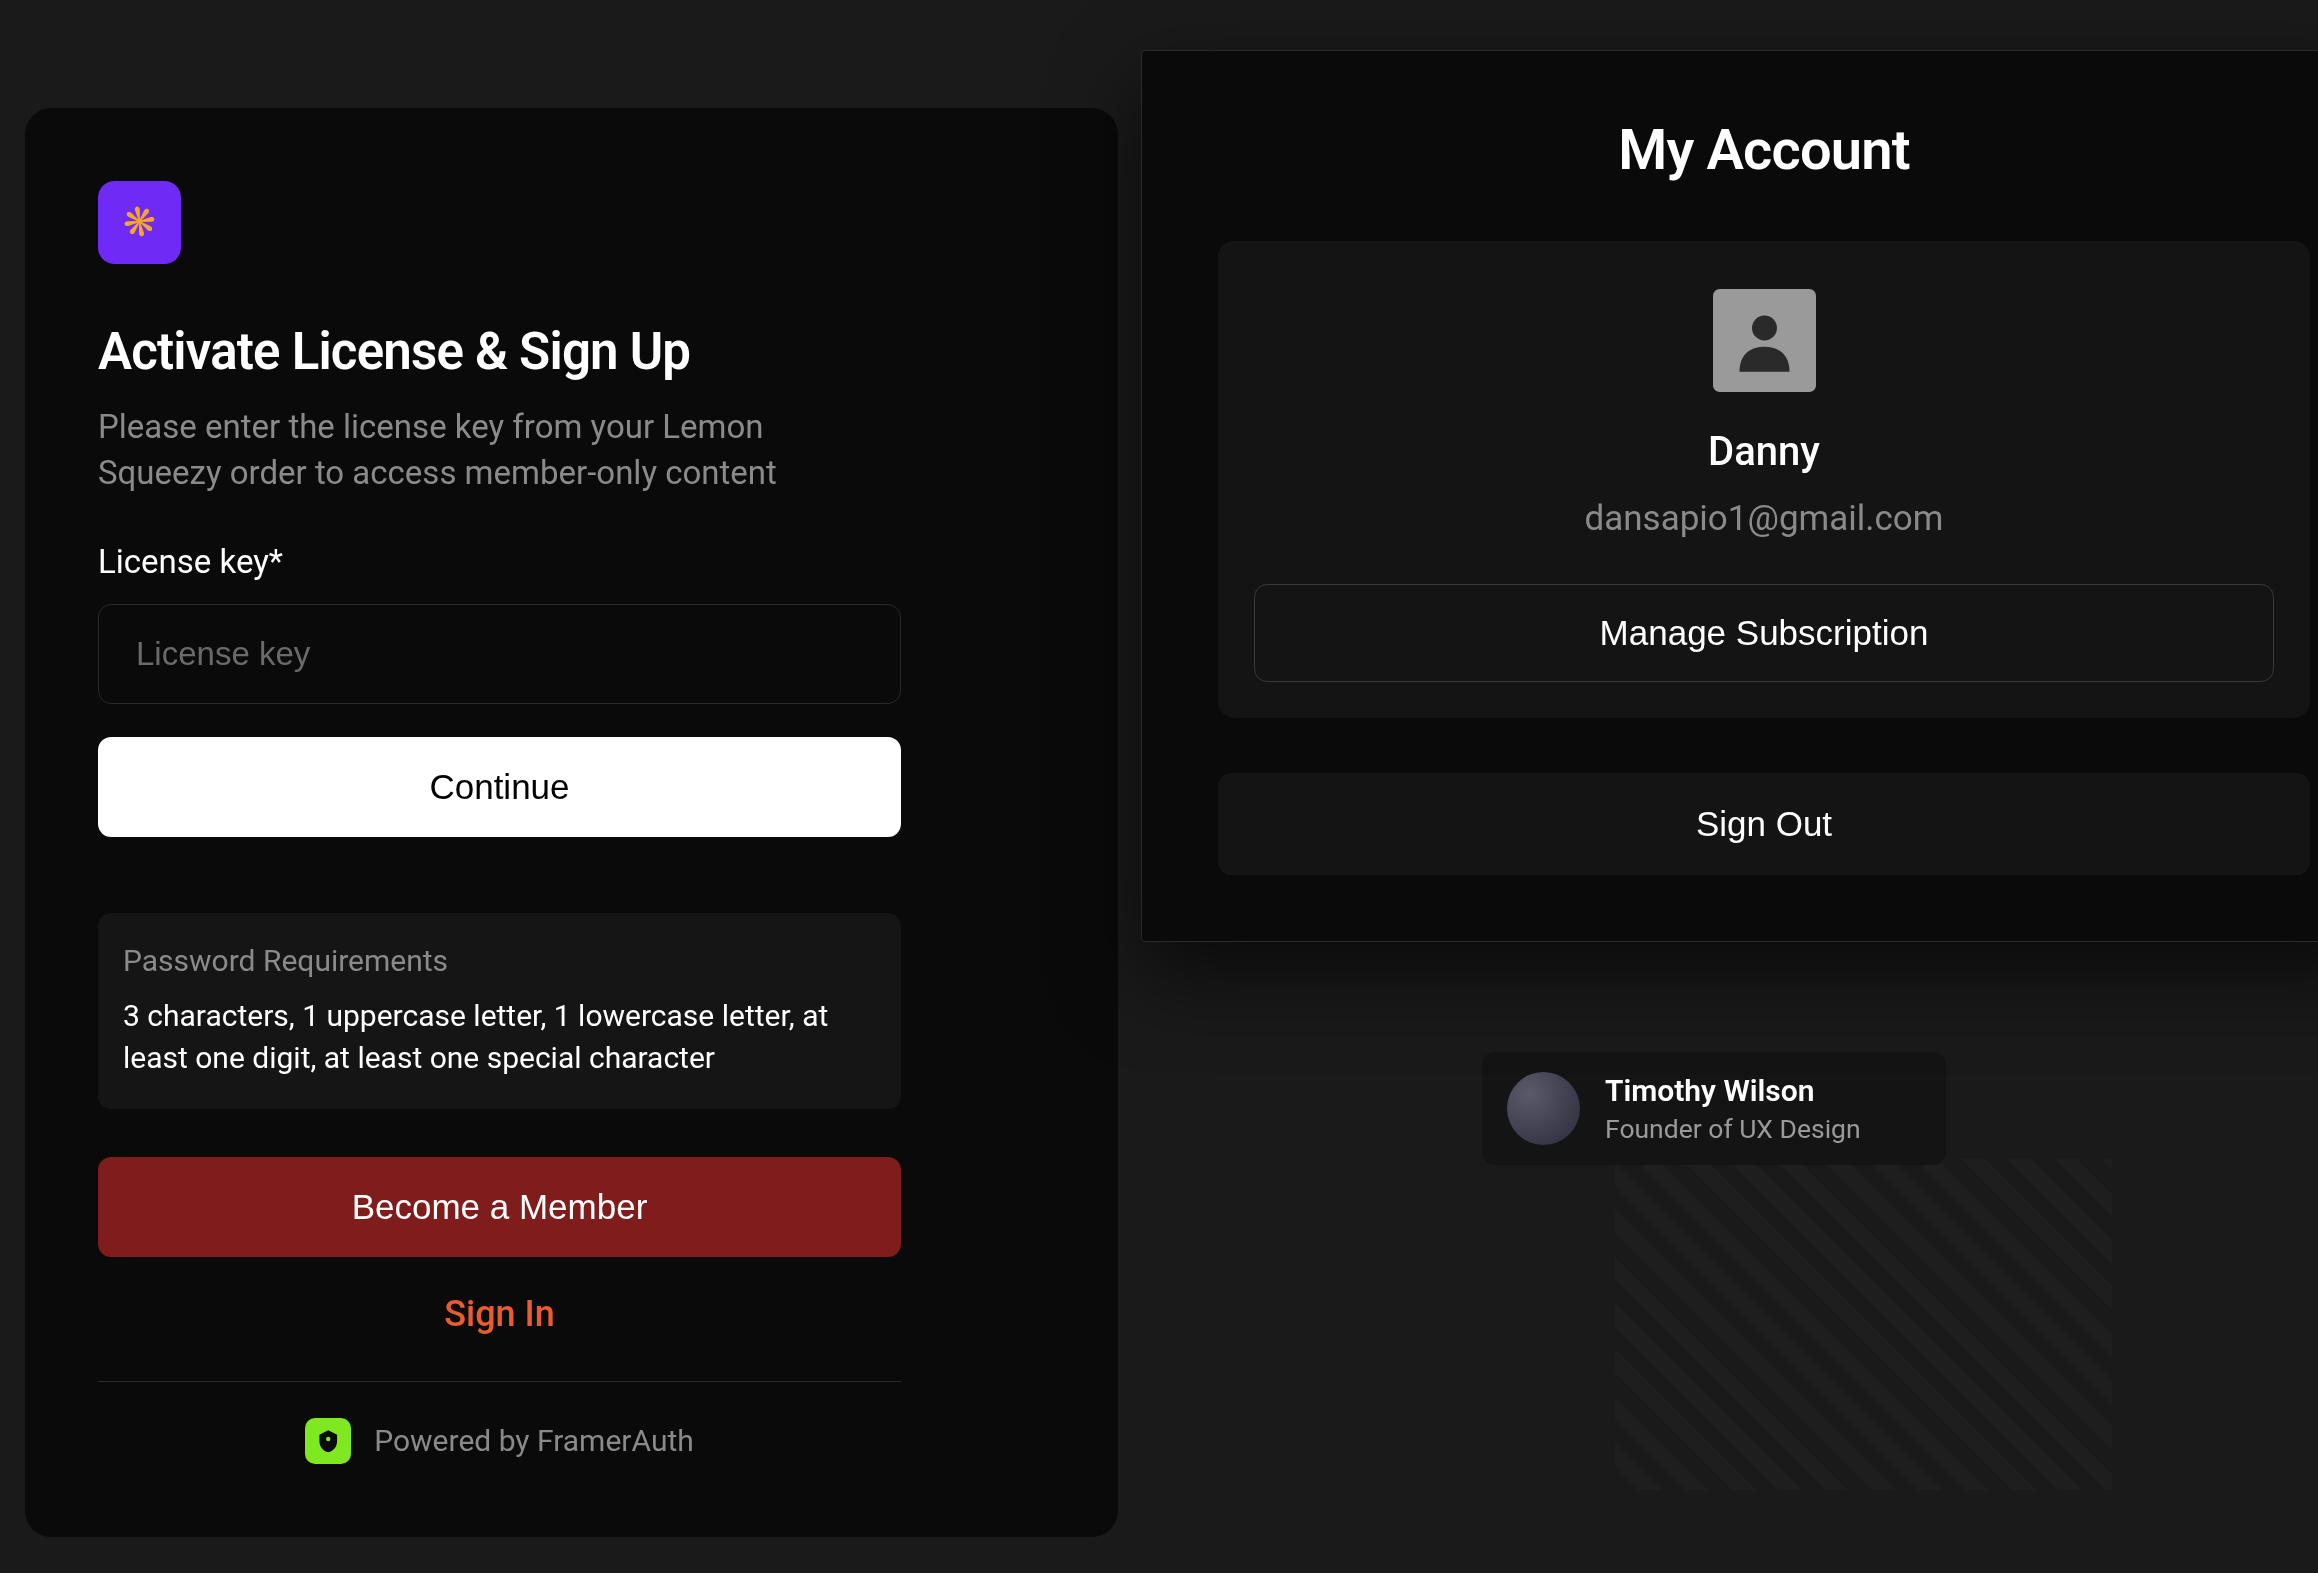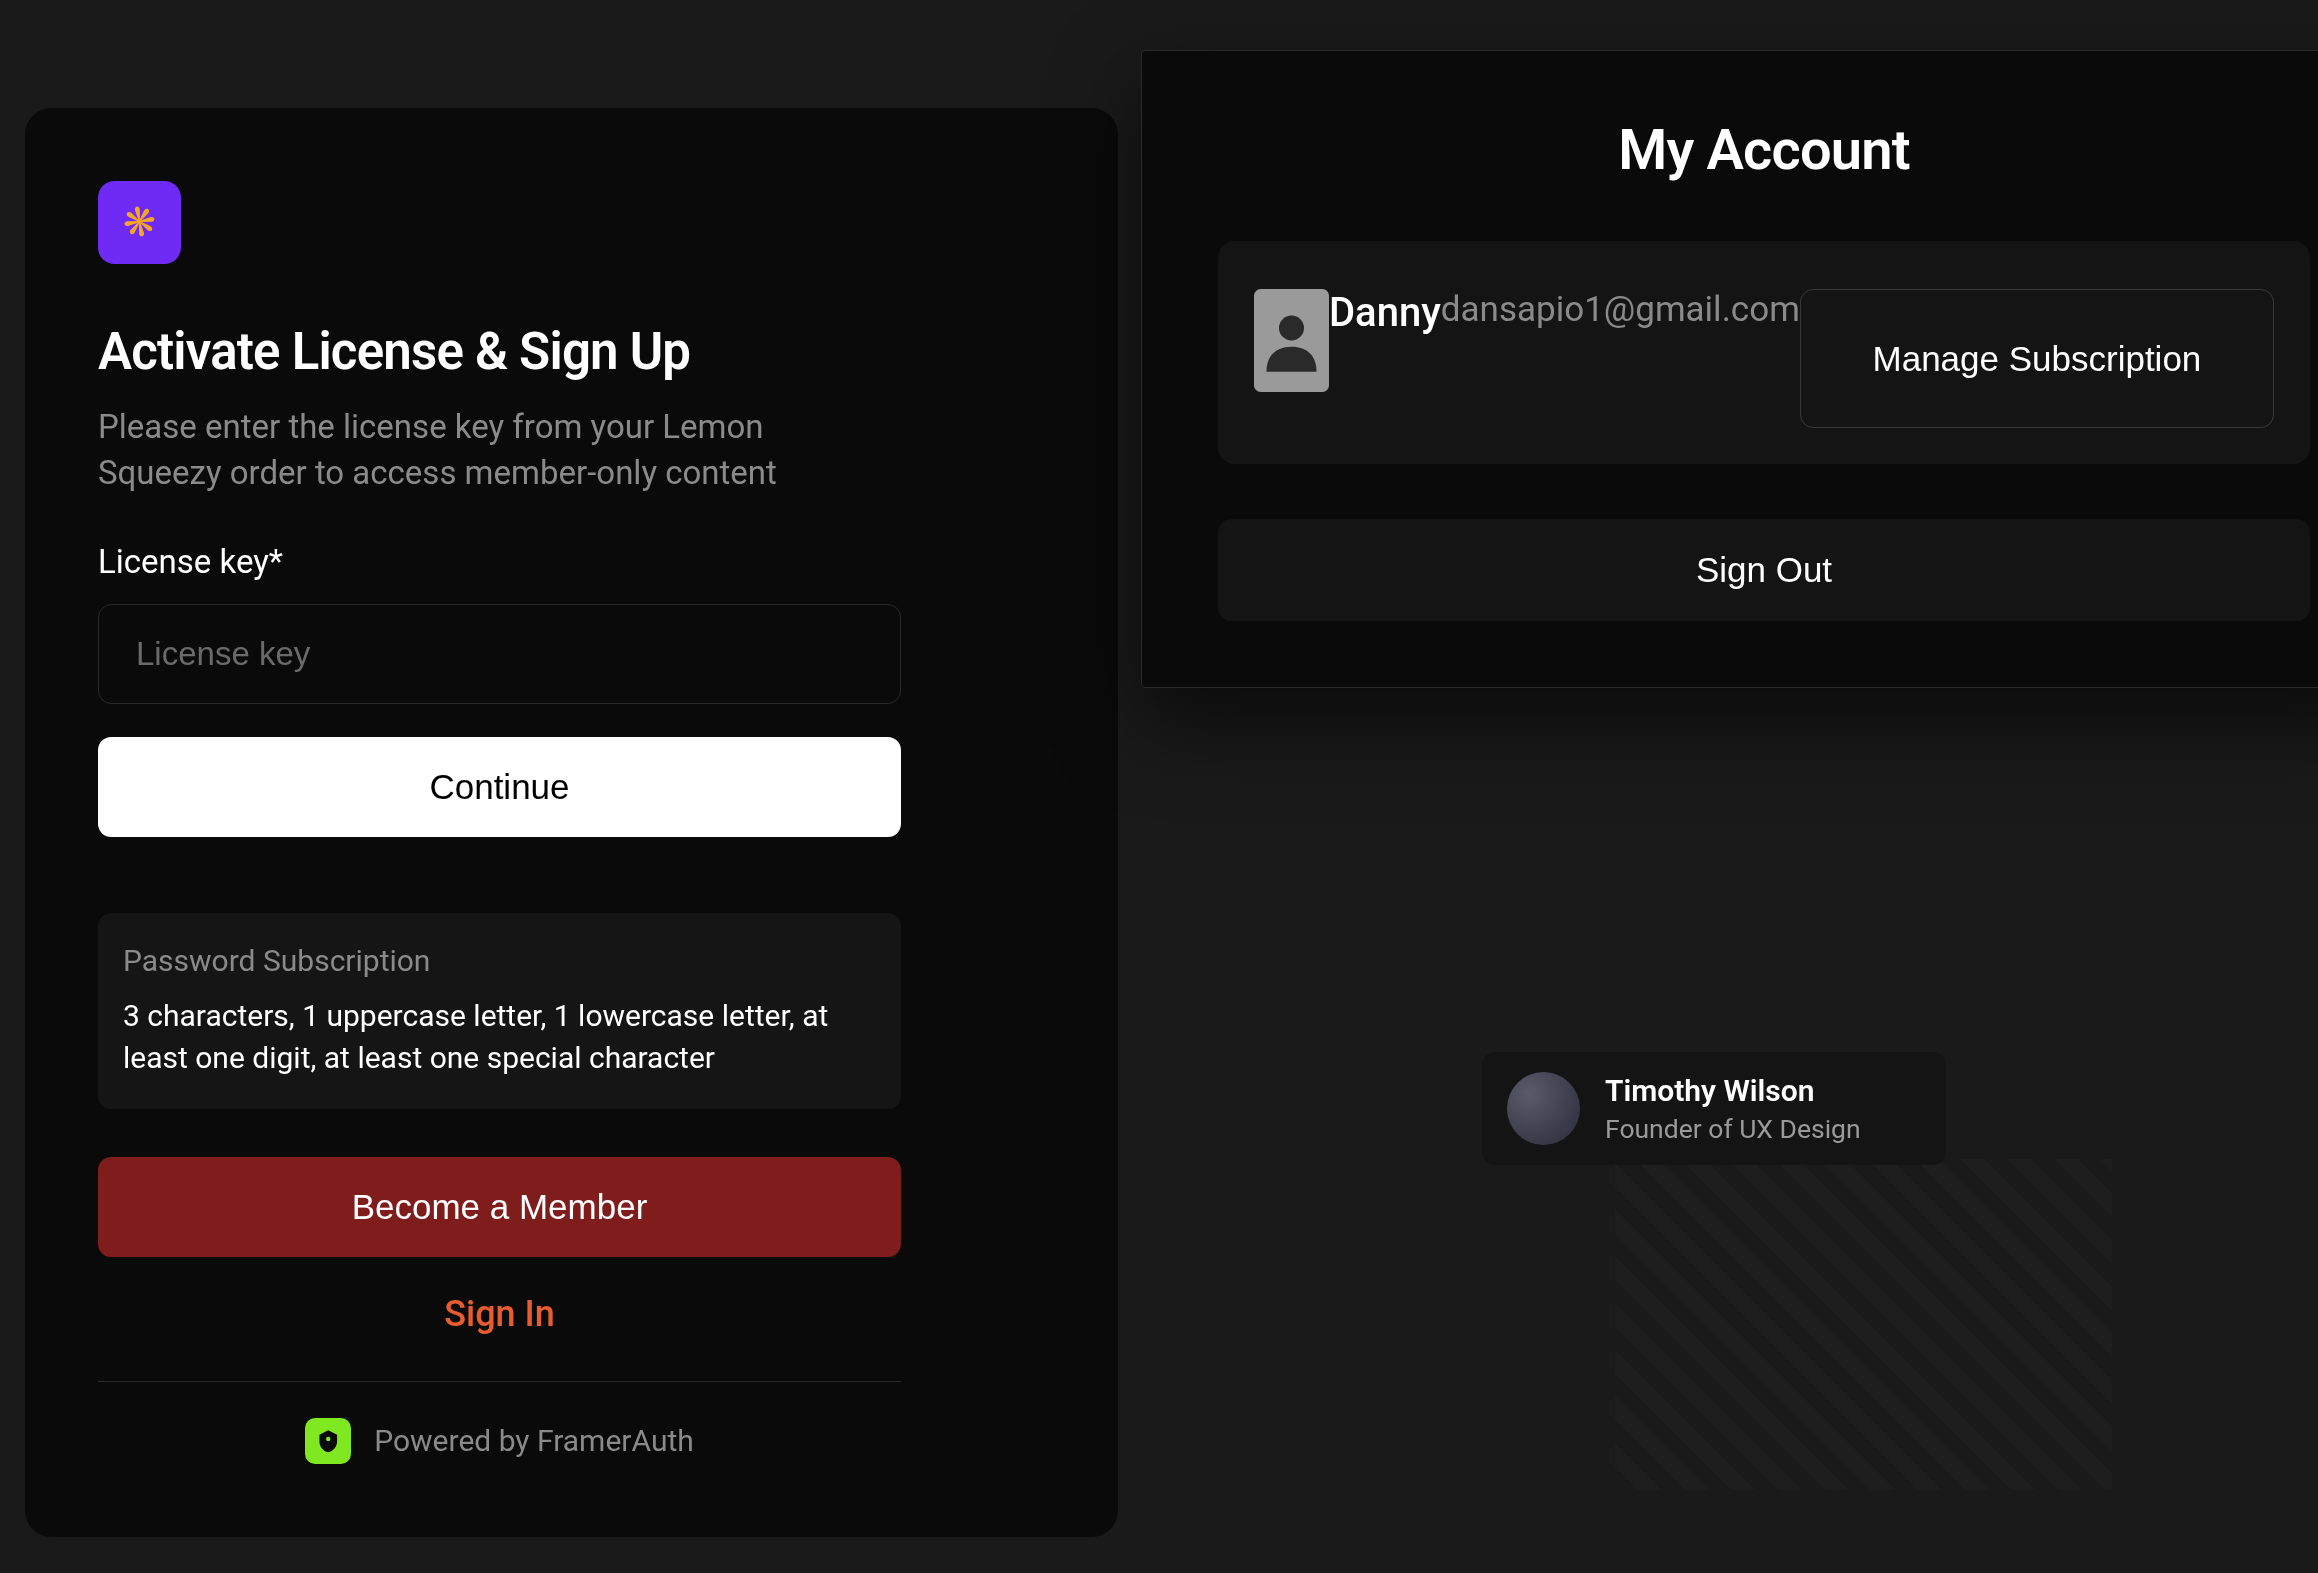--- a/index.html
+++ b/index.html
@@ -198,21 +198,22 @@
     letter-spacing: -0.8px;
     margin-bottom: 58px;
   }
 
   .profile-box {
     background: #141414;
     border-radius: 16.6px;
     padding: 48px 36px 36px 36px;
     margin-bottom: 55px;
     display: flex;
-    flex-direction: row;
+    flex-direction: column;
+    align-items: center;
   }
 
   .avatar-placeholder {
     width: 103px;
     height: 103px;
     background: #9a9a9a;
     border-radius: 6.6px;
     display: flex;
     align-items: center;
     justify-content: center;
@@ -300,21 +301,21 @@
 
   <h1 class="page-title">Activate License &amp; Sign Up</h1>
   <p class="page-subtitle">Please enter the license key from your Lemon Squeezy order to access member-only content</p>
 
   <label class="field-label">License key*</label>
   <input type="text" class="text-input" placeholder="License key" style="">
 
   <button class="btn btn-white">Continue</button>
 
   <div class="requirements-box">
-    <div class="req-title">Password Subscription</div>
+    <div class="req-title">Password Requirements</div>
     <div class="req-text">3 characters, 1 uppercase letter, 1 lowercase letter, at least one digit, at least one special character</div>
   </div>
 
   <button class="btn btn-purple">Become a Member</button>
 
   <div class="signin-link">Sign In</div>
 
   <div class="divider"></div>
 
   <div class="powered-row">

